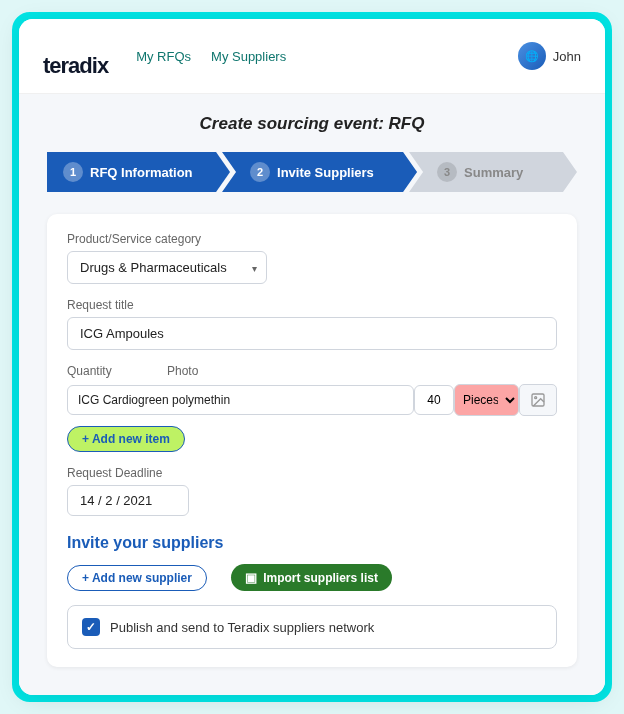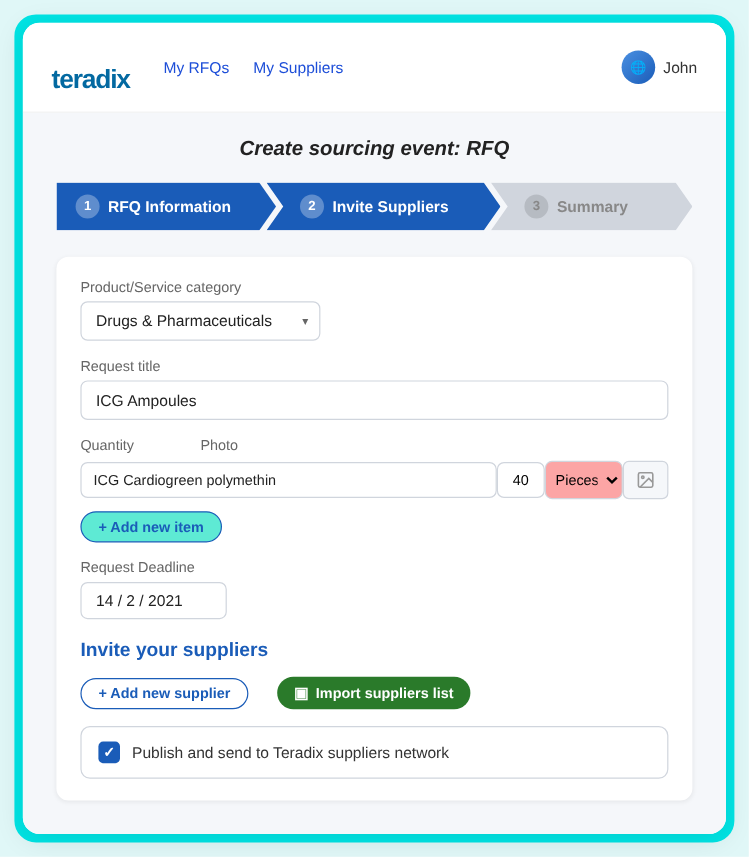--- a/index.html
+++ b/index.html
@@ -27,33 +27,33 @@
     .topbar {
       display: flex;
       align-items: center;
       padding: 14px 24px;
       border-bottom: 1px solid #f0f0f0;
       background: #fff;
     }
     .logo {
       font-size: 22px;
       font-weight: 800;
-      color: #0369a1;
+      color: #0f172a;
       letter-spacing: -1px;
       margin-right: 28px;
       margin-top: 20px;
     }
     .nav-links {
       display: flex;
       gap: 20px;
       flex: 1;
     }
     .nav-link {
       font-size: 13px;
-      color: #1d4ed8;
+      color: #0f766e;
       cursor: pointer;
       text-decoration: none;
     }
     .user-area {
       display: flex;
       align-items: center;
       gap: 7px;
       font-size: 13px;
       color: #333;
     }
@@ -231,21 +231,21 @@
       cursor: pointer;
       font-size: 14px;
       color: #999;
     }
     .add-item-btn {
       display: inline-flex;
       align-items: center;
       gap: 5px;
       border: 1.5px solid #1a5cb8;
       color: #1a5cb8;
-      background: #5eead4;
+      background: #bef264;
       border-radius: 20px;
       padding: 5px 14px;
       font-size: 12px;
       font-weight: 600;
       cursor: pointer;
       margin-top: 10px;
     }
     .deadline-input {
       border: 1px solid #d0d5dd;
       border-radius: 6px;

